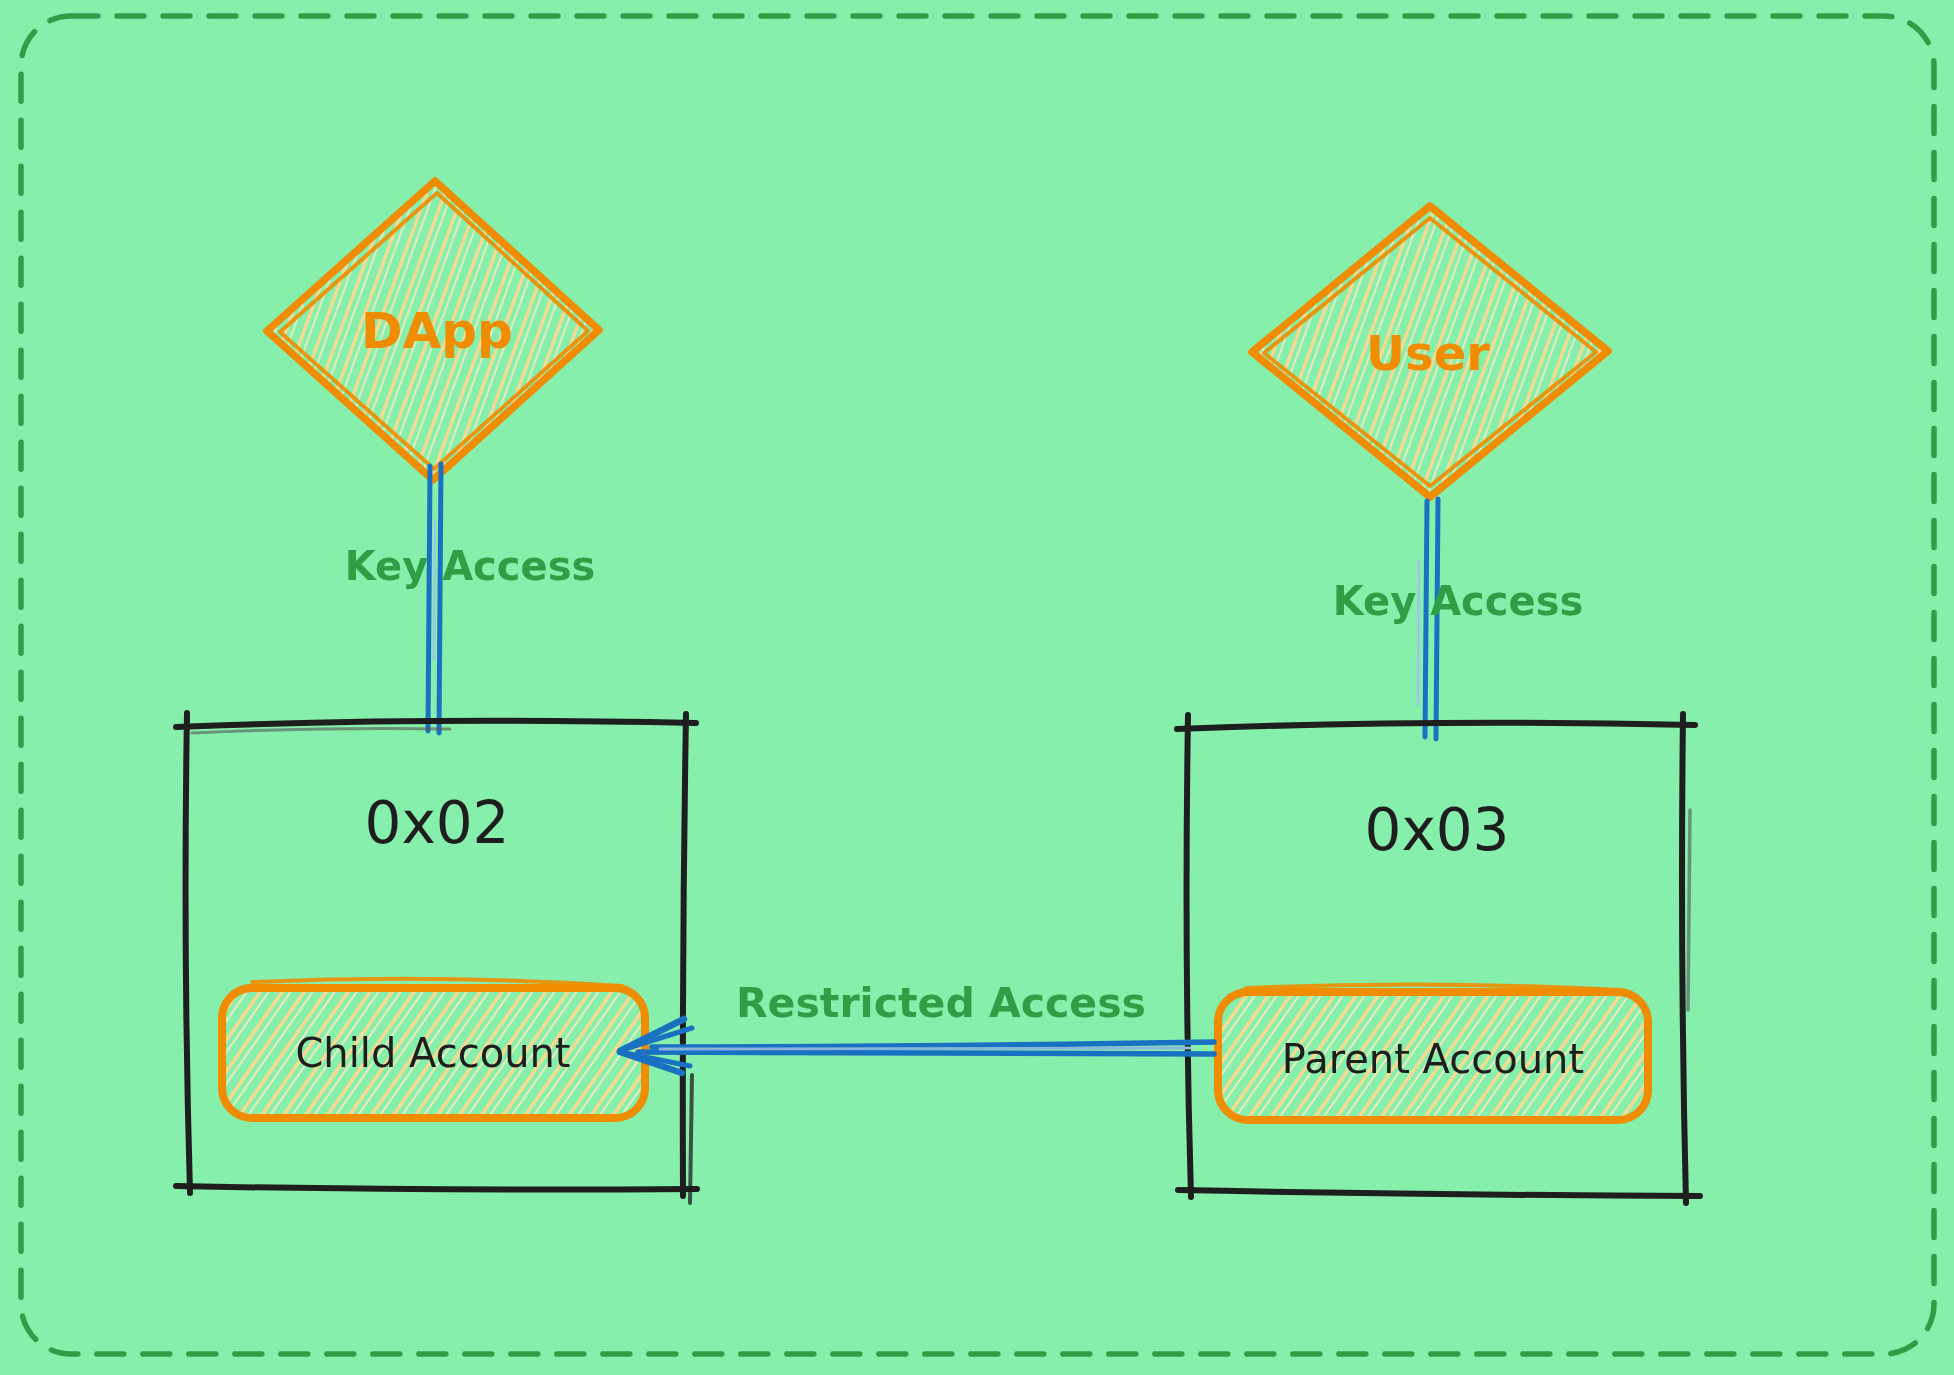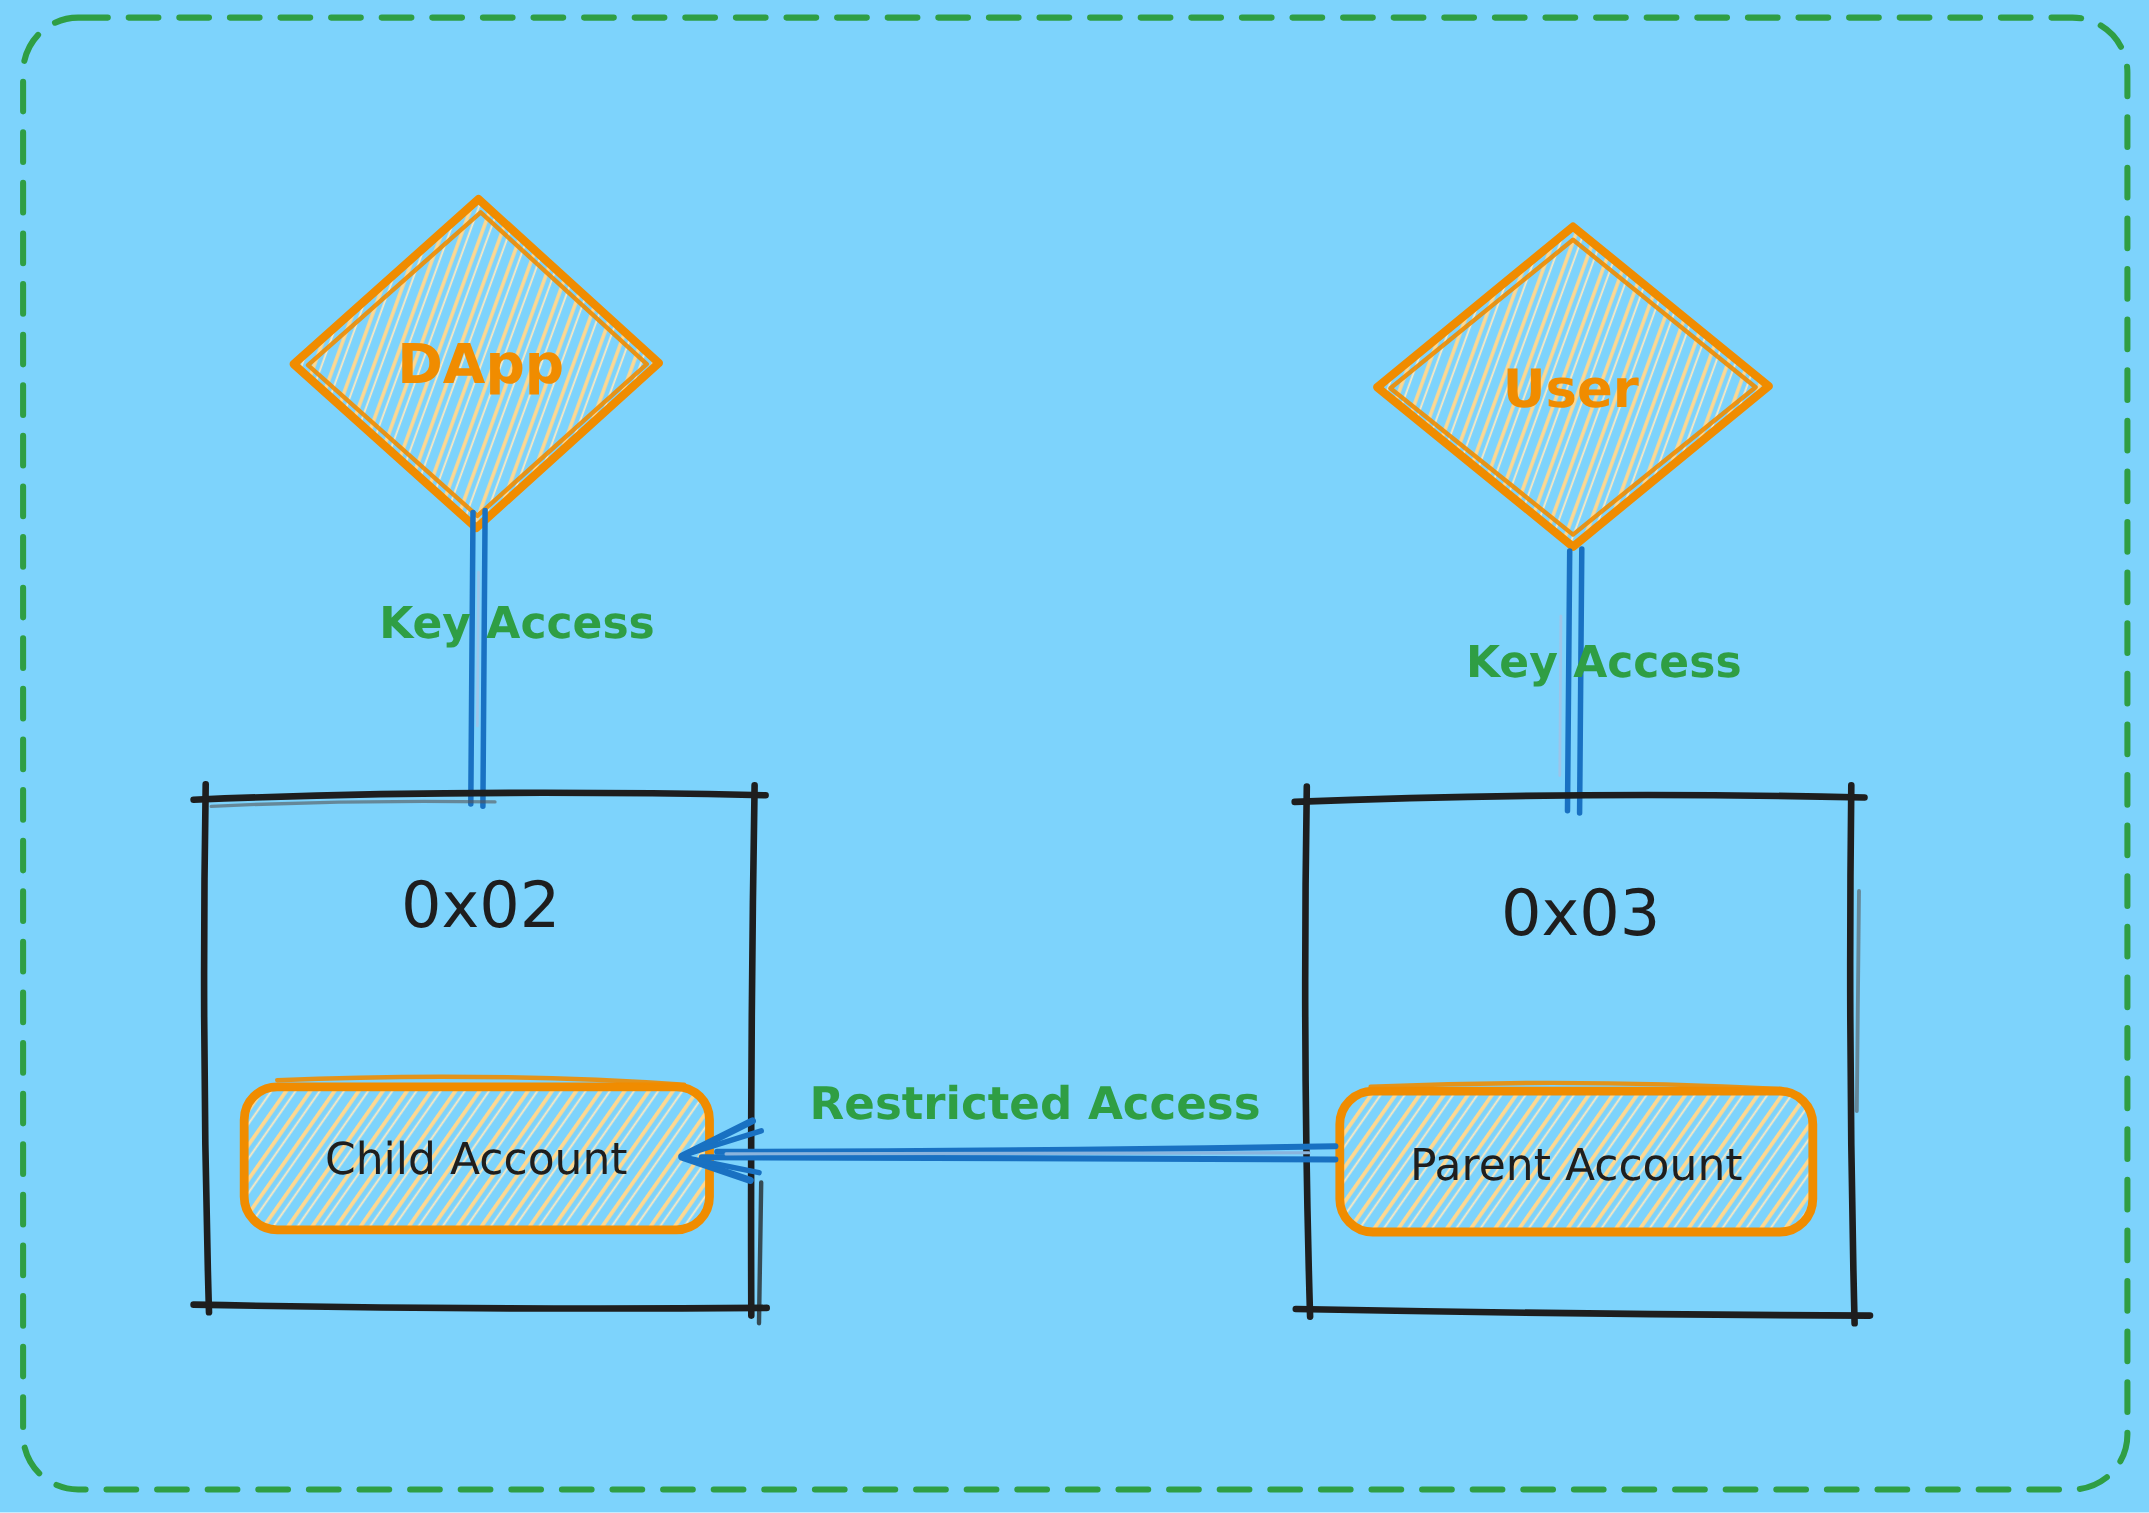--- a/index.html
+++ b/index.html
@@ -4,21 +4,21 @@
 <style>
   html, body {
     margin: 0;
     padding: 0;
     background: #ffffff;
   }
   .canvas {
     position: relative;
     width: 1954px;
     height: 1375px;
-    background: #7dd3fc;
+    background: #86efac;
     overflow: hidden;
     font-family: "DejaVu Sans", "Liberation Sans", sans-serif;
   }
   svg { display: block; }
   .sketch-stroke { fill: none; stroke-linecap: round; stroke-linejoin: round; }
   text.node-label   { font-family: "DejaVu Sans", sans-serif; font-weight: bold; fill: #f08c00; }
   text.addr-label   { font-family: "DejaVu Sans", sans-serif; font-weight: 500; fill: #1e1e1e; }
   text.acct-label   { font-family: "DejaVu Sans", sans-serif; font-weight: 500; fill: #1e1e1e; }
   text.edge-label   { font-family: "DejaVu Sans", sans-serif; font-weight: bold; fill: #2f9e44; }
 </style>

